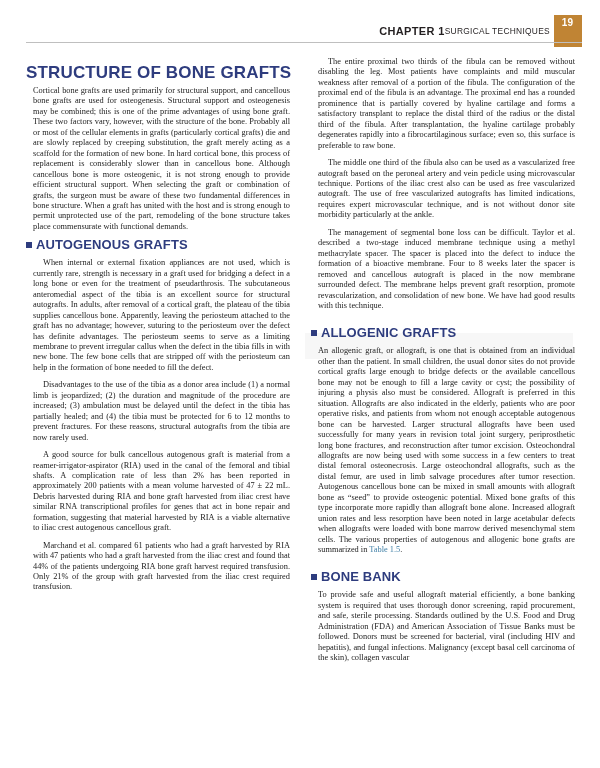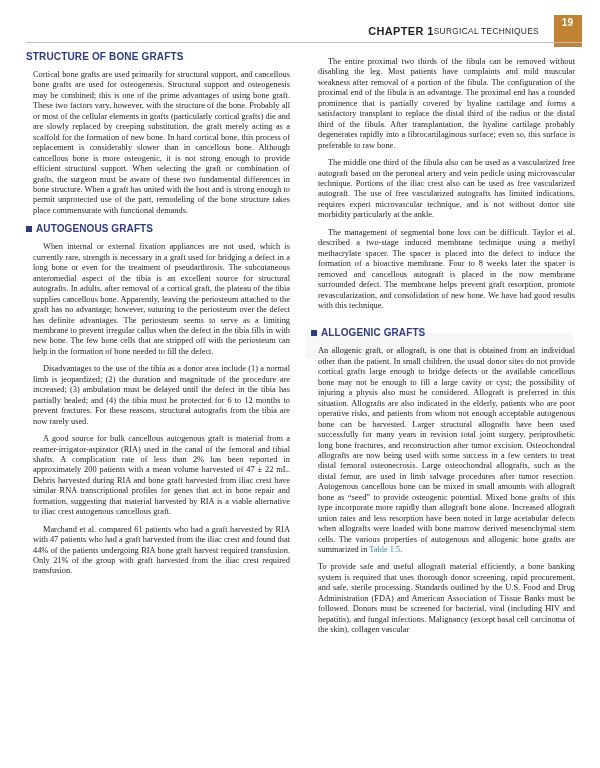--- a/index.html
+++ b/index.html
@@ -37,21 +37,21 @@
     font-size: 11px;
     font-weight: bold;
     letter-spacing: 0.35px;
     color: #231f20;
   }
   .rh-title {
     font-size: 8.4px;
     font-weight: normal;
     letter-spacing: 0.3px;
     color: #231f20;
-    margin-right: 15px;
+    margin-right: 4px;
   }
   .rh-folio {
     background: #c08434;
     color: #ffffff;
     font-size: 10px;
     font-weight: bold;
     line-height: 15px;
     height: 32px;
     min-width: 28px;
     text-align: center;
@@ -77,32 +77,32 @@
     display: flex;
     gap: 14px;
   }
   .col {
     width: 271px;
   }
 
   
   h1.sec-a {
     font-family: "Liberation Sans", "DejaVu Sans", sans-serif;
-    font-size: 10px;
+    font-size: 17px;
     font-weight: bold;
     color: #2e3c7e;
     letter-spacing: 0.15px;
-    margin: 0 0 2px 0;
+    margin: 16px 0 2px 0;
     line-height: 13px;
   }
   h1.sec-a.spaced { margin-top: 11px; }
 
   h2.sec-b {
     font-family: "Liberation Sans", "DejaVu Sans", sans-serif;
-    font-size: 10px;
+    font-size: 13px;
     font-weight: bold;
     color: #2e3c7e;
     letter-spacing: 0.1px;
     margin: 1px 0 2px 0;
     line-height: 12px;
     display: flex;
     align-items: center;
   }
   h2.sec-b.top-gap { margin-top: 16px; }
   .sq {
@@ -195,18 +195,22 @@
       <p class="indent">The entire proximal two thirds of the fibula can be removed without disabling the leg. Most patients have complaints and mild muscular weakness after removal of a portion of the fibula. The configuration of the proximal end of the fibula is an advantage. The proximal end has a rounded prominence that is partially covered by hyaline cartilage and forms a satisfactory transplant to replace the distal third of the radius or the distal third of the fibula. After transplantation, the hyaline cartilage probably degenerates rapidly into a fibrocartilaginous surface; even so, this surface is preferable to raw bone.</p>
       <p class="indent">The middle one third of the fibula also can be used as a vascularized free autograft based on the peroneal artery and vein pedicle using microvascular technique. Portions of the iliac crest also can be used as free vascularized autograft. The use of free vascularized autografts has limited indications, requires expert microvascular technique, and is not without donor site morbidity particularly at the ankle.</p>
       <p class="indent">The management of segmental bone loss can be difficult. Taylor et al. described a two-stage induced membrane technique using a methyl methacrylate spacer. The spacer is placed into the defect to induce the formation of a bioactive membrane. Four to 8 weeks later the spacer is removed and cancellous autograft is placed in the now membrane surrounded defect. The membrane helps prevent graft resorption, promote revascularization, and consolidation of new bone. We have had good results with this technique.</p>
 
       <h2 class="sec-b top-gap">
         <span class="sq"></span>
         <span>ALLOGENIC GRAFTS</span>
       </h2>
       <p class="first"><span>An allogenic graft, or allograft, is one that is obtained from an individual other than the patient. In small children, the usual donor sites do not provide cortical grafts large enough to bridge defects or the available cancellous bone may not be enough to fill a large cavity or cyst; the possibility of injuring a physis also must be considered. Allograft is preferred in this situation. Allografts are also indicated in the elderly, patients who are poor operative risks, and patients from whom not enough acceptable autogenous bone can be harvested. Larger structural allografts have been used successfully for many years in revision total joint surgery, periprosthetic long bone fractures, and reconstruction after tumor excision. Osteochondral allografts are now being used with some success in a few centers to treat distal femoral osteonecrosis. Large osteochondral allografts, such as the distal femur, are used in limb salvage procedures after tumor resection. Autogenous cancellous bone can be mixed in small amounts with allograft bone as “seed” to provide osteogenic potential. Mixed bone grafts of this type incorporate more rapidly than allograft bone alone. Increased allograft union rates and less resorption have been noted in large acetabular defects when allografts were loaded with bone marrow derived mesenchymal stem cells. The various properties of autogenous and allogenic bone grafts are summarized in </span><span class="xref">Table 1.5</span><span>.</span></p>
 
+      <h2 class="sec-b top-gap">
+        <span class="sq"></span>
+        <span>BONE BANK</span>
+      </h2>
       <p class="first">To provide safe and useful allograft material efficiently, a bone banking system is required that uses thorough donor screening, rapid procurement, and safe, sterile processing. Standards outlined by the U.S. Food and Drug Administration (FDA) and American Association of Tissue Banks must be followed. Donors must be screened for bacterial, viral (including HIV and hepatitis), and fungal infections. Malignancy (except basal cell carcinoma of the skin), collagen vascular</p>
 
     </div>
 
   </div>
 </div>
 
 </body></html>

